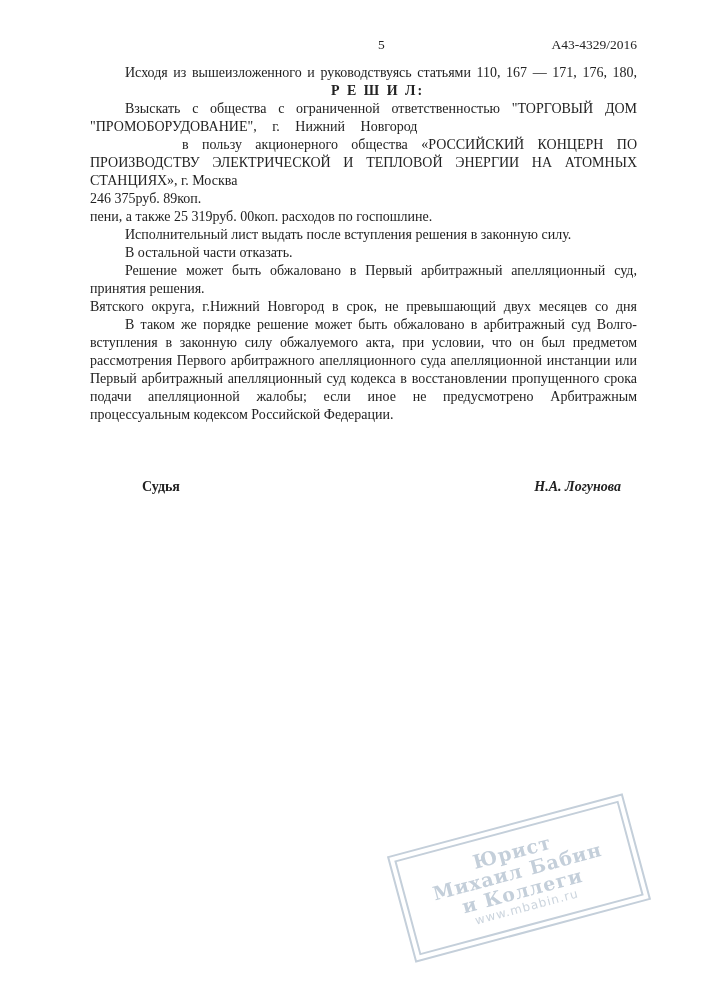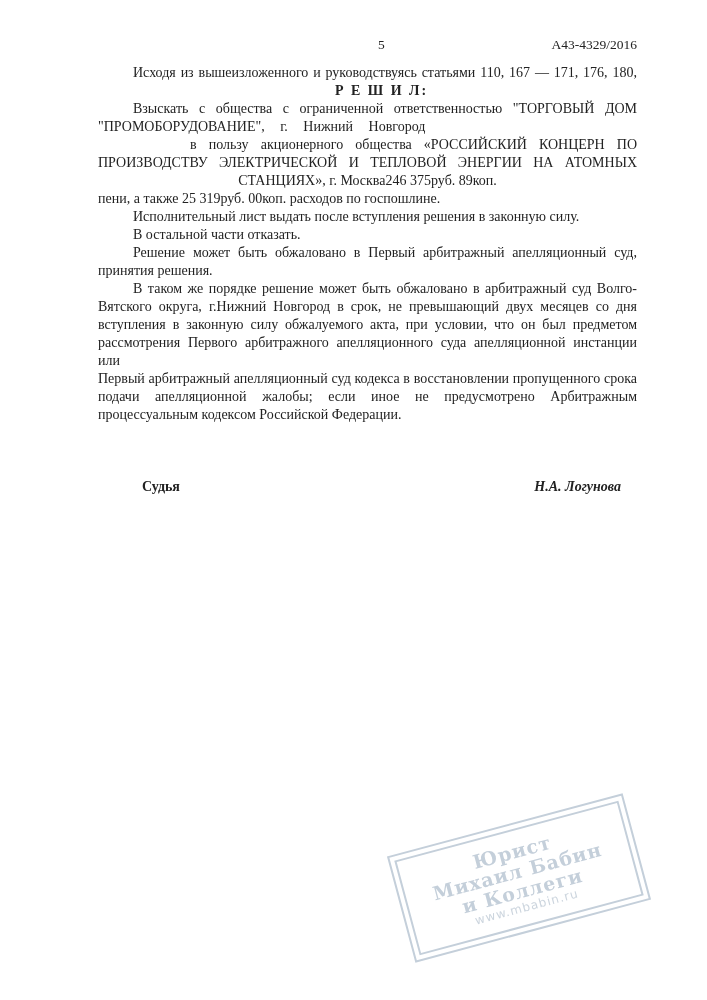--- a/index.html
+++ b/index.html
@@ -11,31 +11,31 @@
     font-family:"Liberation Serif", serif;
     font-size:14px;
     line-height:18px;
     color:#222222;
     overflow:hidden;
   }
   .hdr{position:absolute;top:36px;left:90px;width:547px;height:18px;font-size:13.5px;}
   .pg{position:absolute;left:288px;top:0;}
   .case{position:absolute;right:0;top:0;}
   .content{position:absolute;top:64px;left:90px;width:547px;}
-  .ln{min-height:18px;margin-left:8px;}
+  .ln{min-height:18px;}
   .jl{text-align:justify;text-align-last:justify;-moz-text-align-last:justify;}
   .ind{padding-left:35px;}
   .ind2{padding-left:92px;}
   .spread{word-spacing:12px;}
   .heading{
     text-align:left;text-align-last:center;
     font-weight:bold;letter-spacing:2px;
     padding-left:28px;
   }
-  .row{display:flex;justify-content:center;}
+  .row{display:flex;justify-content:center;flex-direction:column;}
   .sig{
     position:absolute;top:478px;left:90px;width:547px;
     display:flex;justify-content:space-between;
     font-weight:bold;
   }
   .sig .t{margin-left:52px;text-align:center;}
   .sig .n{margin-right:16px;font-style:italic;}
   .stamp{
     position:absolute;left:397px;top:823px;
     width:244px;height:110px;
@@ -88,22 +88,22 @@
       <span>246 375руб. 89коп.</span>
     </div>
     <div class="ln">пени, а также 25 319руб. 00коп. расходов по госпошлине.</div>
 
     <div class="ln ind">Исполнительный лист выдать после вступления решения в законную силу.</div>
     <div class="ln ind">В остальной части отказать.</div>
 
     <div class="ln jl ind">Решение может быть обжаловано в Первый арбитражный апелляционный суд,</div>
     <div class="ln">принятия решения.</div>
 
+    <div class="ln jl">Вятского округа, г.Нижний Новгород в срок, не превышающий двух месяцев со дня</div>
     <div class="ln jl ind">В таком же порядке решение может быть обжаловано в арбитражный суд Волго-</div>
-    <div class="ln jl">Вятского округа, г.Нижний Новгород в срок, не превышающий двух месяцев со дня</div>
     <div class="ln jl">вступления в законную силу обжалуемого акта, при условии, что он был предметом</div>
     <div class="ln jl">рассмотрения Первого арбитражного апелляционного суда апелляционной инстанции или</div>
     <div class="ln jl">Первый арбитражный апелляционный суд кодекса в восстановлении пропущенного срока</div>
     <div class="ln jl">подачи апелляционной жалобы; если иное не предусмотрено Арбитражным</div>
     <div class="ln">процессуальным кодексом Российской Федерации.</div>
 
   </div>
 
   <div class="sig">
     <span class="t">Судья</span>

